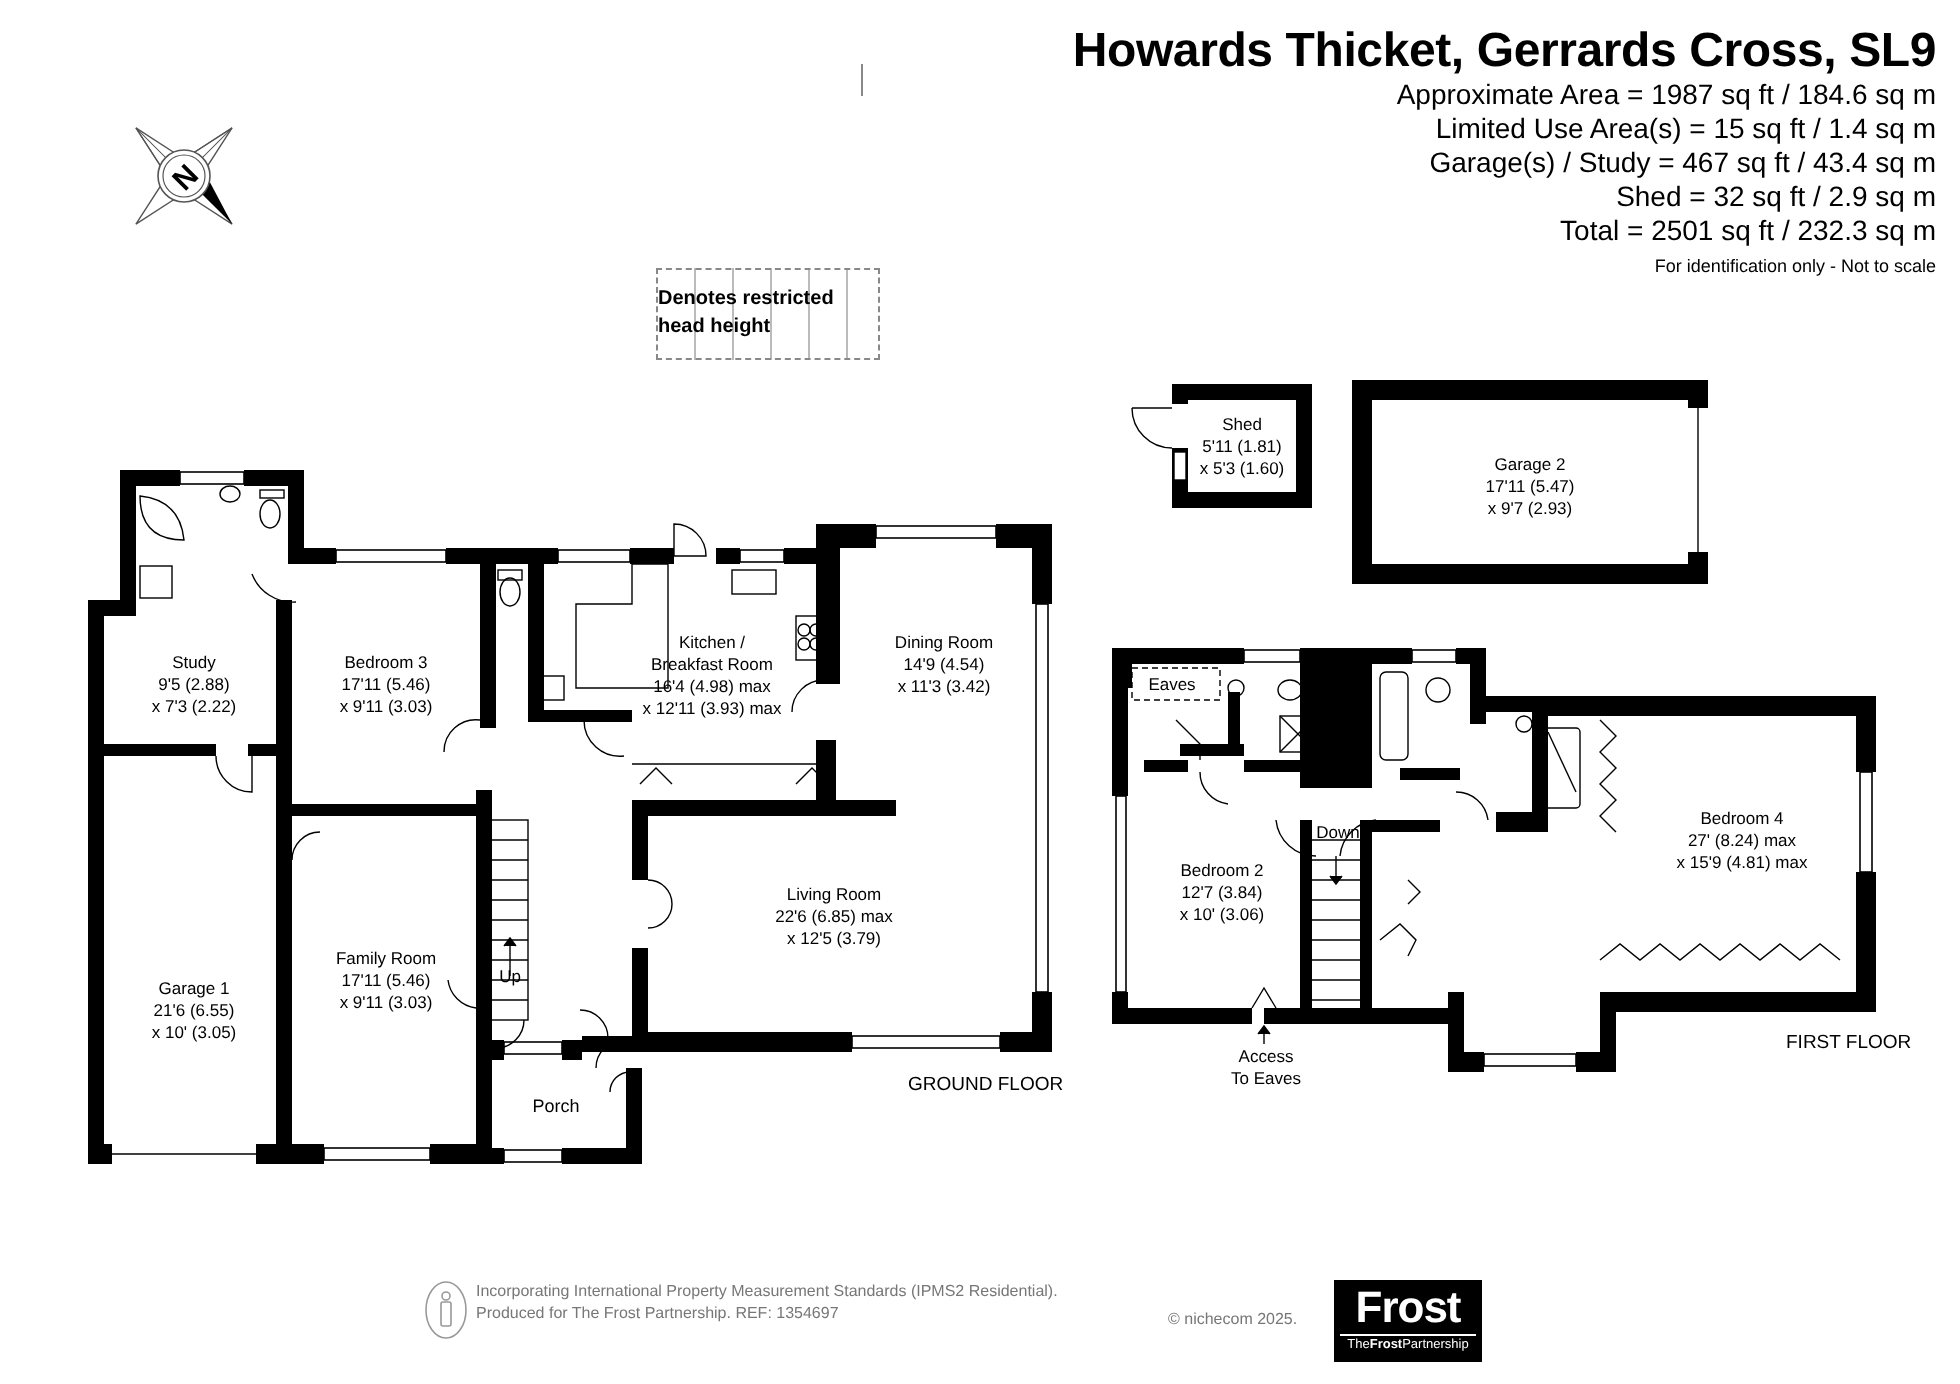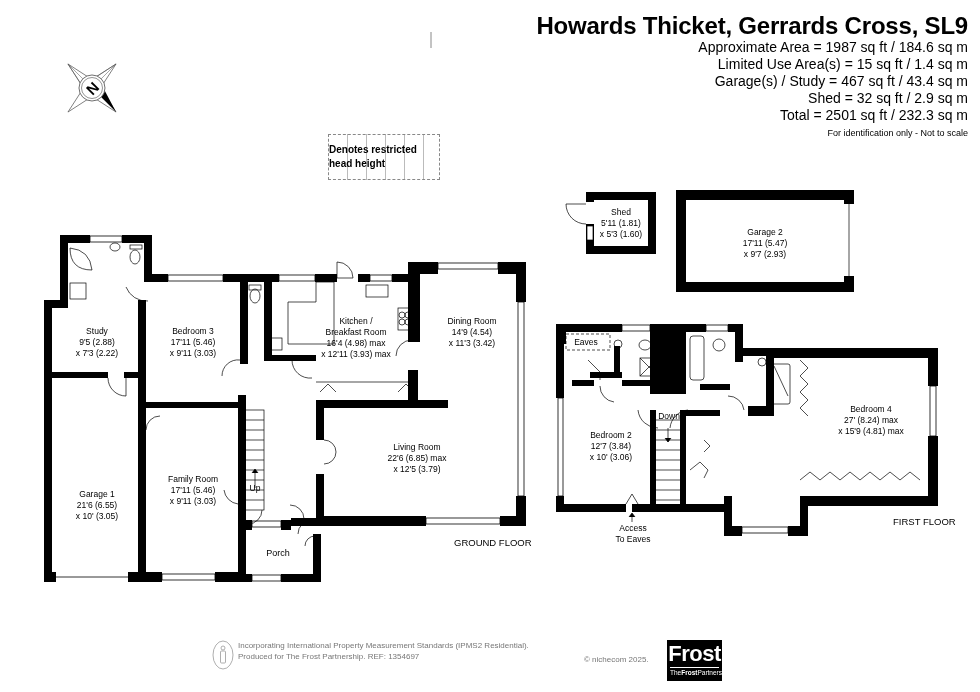--- a/index.html
+++ b/index.html
@@ -11,21 +11,21 @@
     .restricted { position: absolute; left: 328px; top: 134px; width: 110px; height: 44px; border: 1px dashed #888;
       background-image: repeating-linear-gradient(90deg, transparent 0 18px, #bbb 18px 19px); }
     .restricted span { display: block; text-align: left; font-weight: bold; font-size: 10px; line-height: 14px; padding-top: 8px; background: rgba(255,255,255,0.0); }
     svg.plan { position: absolute; left: 0; top: 0; }
     .lbl { position: absolute; text-align: center; font-size: 8.5px; line-height: 11px; white-space: nowrap; transform: translateX(-50%); }
     .floorlbl { position: absolute; font-size: 9.5px; white-space: nowrap; }
     .small { position: absolute; font-size: 8.5px; white-space: nowrap; transform: translateX(-50%); }
     .footer { position: absolute; left: 238px; top: 641px; font-size: 8px; color: #777; line-height: 10.5px; }
     .footer-icon { position: absolute; left: 238px; top: 641px; width: 22px; height: 30px; }
     .copyright { position: absolute; left: 584px; top: 655px; font-size: 8px; color: #777; white-space: nowrap; }
-    .logo { position: absolute; left: 667px; top: 640px; width: 55px; height: 41px; background: #000; color: #fff; text-align: center; }
+    .logo { position: absolute; left: 667px; top: 640px; width: 74px; height: 41px; background: #000; color: #fff; text-align: center; }
     .logo .big { font-size: 22px; font-weight: bold; line-height: 24px; padding-top: 2px; letter-spacing: -0.5px; }
     .logo .sm { font-size: 6.5px; line-height: 9px; border-top: 1px solid #fff; margin: 1px 3px 0 3px; }
     .logo .sm b { font-weight: bold; }
   </style>
 </head>
 <body>
 
 <svg class="plan" width="980" height="692" viewBox="0 0 980 692">
 
   <line x1="431" y1="32" x2="431" y2="48" stroke="#888" stroke-width="1"></line>

